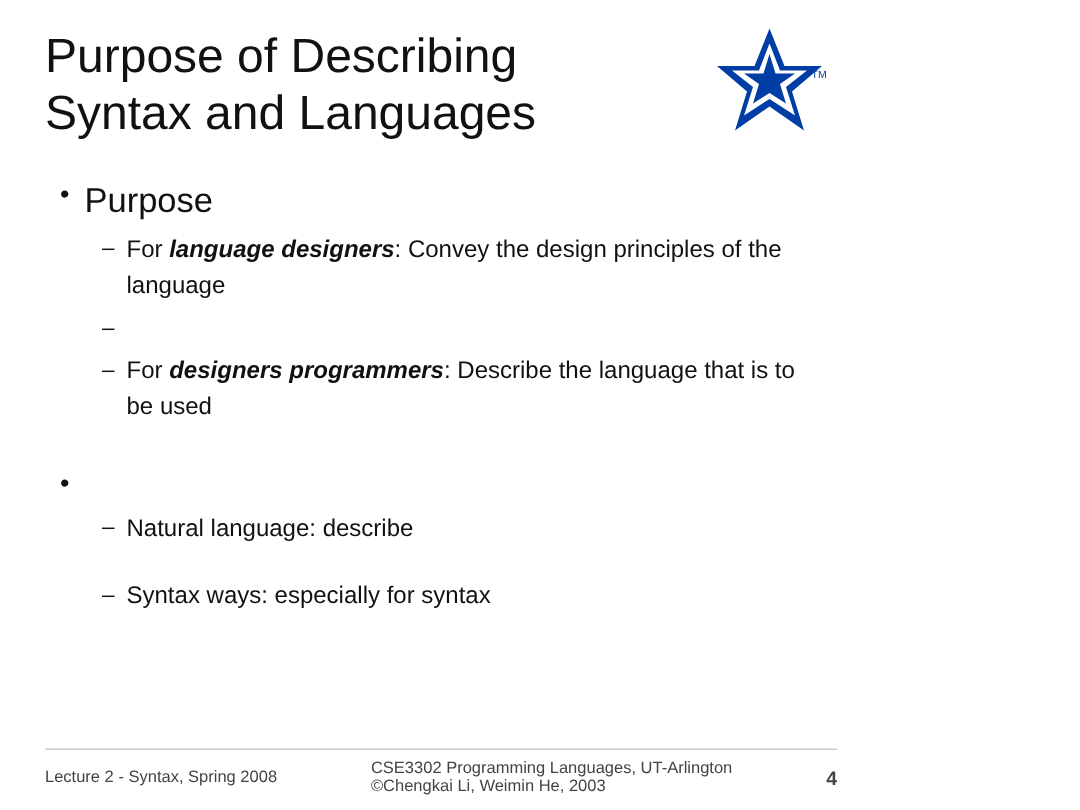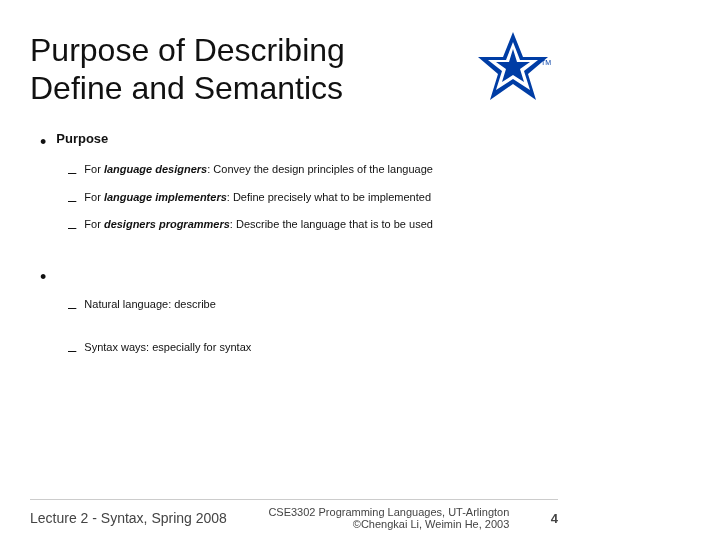--- a/index.html
+++ b/index.html
@@ -10,21 +10,21 @@
       font-family: Arial, sans-serif;
       font-size: 15px;
       color: #111;
       overflow: hidden;
       position: relative;
     }
 
     .slide {
       width: 588px;
       height: 540px;
-      padding: 27px 30px 10px 30px;
+      padding: 14px 30px 10px 30px;
       position: relative;
     }
 
     .header {
       display: flex;
       align-items: flex-start;
       justify-content: space-between;
       margin-bottom: 18px;
     }
 
@@ -65,22 +65,22 @@
     }
 
     .bullet-dot {
       font-size: 18px;
       margin-right: 10px;
       line-height: 1.4;
       flex-shrink: 0;
     }
 
     .bullet-label {
-      font-size: 13px;
-      font-weight: bold;
+      font-size: 23px;
+      font-weight: normal;
       line-height: 1.4;
     }
 
     .sub-bullets {
       margin-left: 28px;
     }
 
     .sub-item {
       display: flex;
       align-items: flex-start;
@@ -88,21 +88,21 @@
     }
 
     .dash {
       font-size: 15px;
       margin-right: 8px;
       flex-shrink: 0;
       line-height: 1.5;
     }
 
     .sub-text {
-      font-size: 11px;
+      font-size: 16px;
       line-height: 1.5;
       color: #111;
     }
 
     .sub-text em {
       font-style: italic;
       font-weight: bold;
     }
 
     .spacer {
@@ -115,26 +115,26 @@
       left: 30px;
       right: 30px;
       display: flex;
       justify-content: space-between;
       align-items: center;
       font-size: 11px;
       color: #444;
     }
 
     .footer-left {
-      font-size: 14px;
+      font-size: 11px;
     }
 
     .footer-center {
       font-size: 11px;
-      text-align: right;
+      text-align: left;
     }
 
     .footer-right {
       font-size: 13px;
       font-weight: bold;
     }
 
     
     .footer-line {
       position: absolute;
@@ -147,21 +147,21 @@
   </style>
 </head>
 <body>
 
 <div class="slide">
 
   <div class="header">
     <div class="title-block">
       <div class="title-text">
         <span>Purpose of Describing</span><br>
-        <span>Define and Semantics</span>
+        <span>Syntax and Languages</span>
       </div>
     </div>
     <div class="logo-block">
 
       <svg width="80" height="85" viewBox="0 0 80 85">
 
         <polygon points="40,5 50,30 75,30 55,47 63,73 40,57 17,73 25,47 5,30 30,30" fill="#003DA5" stroke="none"></polygon>
 
         <polygon points="40,15 47,33 65,33 51,44 57,63 40,52 23,63 29,44 15,33 33,33" fill="white" stroke="none"></polygon>
 
@@ -183,23 +183,20 @@
 
         <div class="sub-item">
           <span class="dash">–</span>
           <span class="sub-text">
             For <em>language designers</em>: Convey the design principles of the language
           </span>
         </div>
 
         <div class="sub-item">
           <span class="dash">–</span>
-          <span class="sub-text">
-            For <em>language implementers</em>: Define precisely what to be implemented
-          </span>
         </div>
 
         <div class="sub-item">
           <span class="dash">–</span>
           <span class="sub-text">
             For <em>designers programmers</em>: Describe the language that is to be used
           </span>
         </div>
 
       </div>

